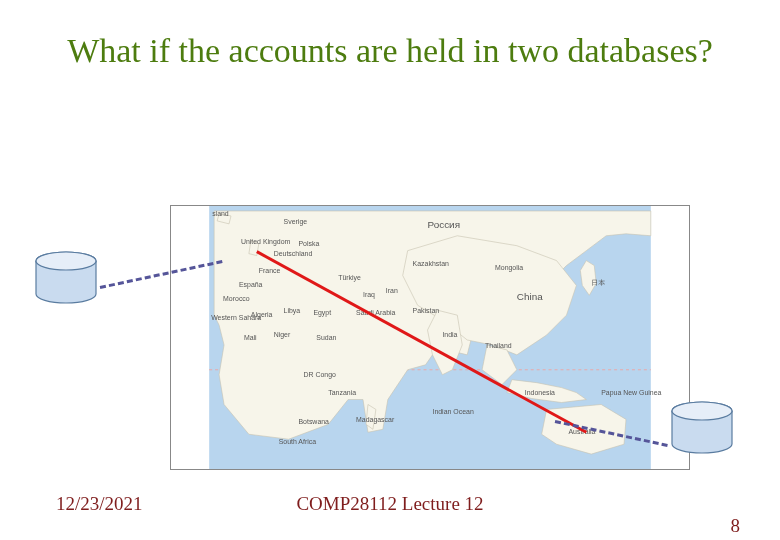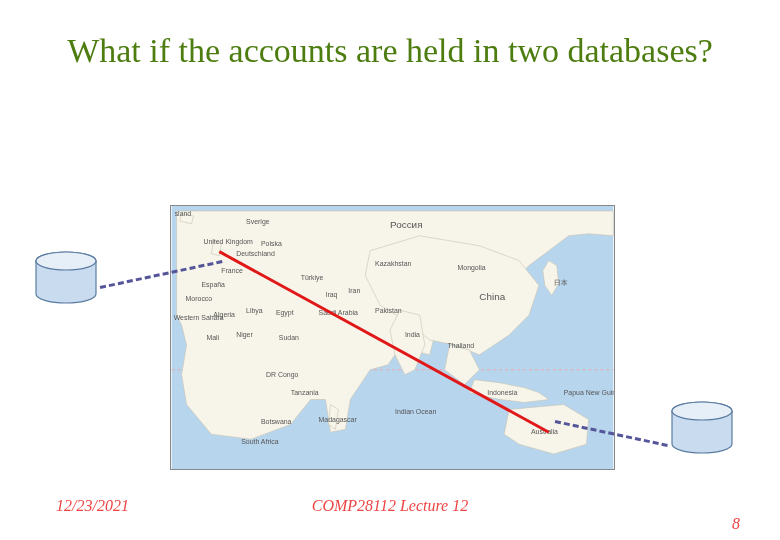--- a/index.html
+++ b/index.html
@@ -16,21 +16,21 @@
     text-align: center;
     color: #4d7c0f;
     padding: 30px 50px 10px 50px;
     line-height: 1.25;
     font-weight: normal;
   }
   .map-container {
     position: absolute;
     left: 170px;
     top: 205px;
-    width: 445px;
+    width: 520px;
     height: 265px;
     border: 1px solid #888;
   }
   .map-svg {
     width: 100%;
     height: 100%;
     display: block;
   }
   .map-label {
     font-family: Arial, sans-serif;
@@ -64,24 +64,23 @@
     left: 555px;
     top: 420px;
     width: 115px;
     transform: rotate(12deg);
   }
   .footer {
     position: absolute;
     bottom: 25px;
     left: 0;
     width: 100%;
-    font-size: 16px;
-    color: #ef4444;
+    font-size: 19px;
+    color: #7f1d1d;
     font-family: "Times New Roman", serif;
-    font-style: italic;
   }
   .footer-date { position: absolute; left: 56px; }
   .footer-center { width: 100%; text-align: center; }
   .footer-page { position: absolute; right: 40px; }
 </style>
 </head>
 <body>
 
 <h1 class="title">What if the accounts are held in two databases?</h1>
 

